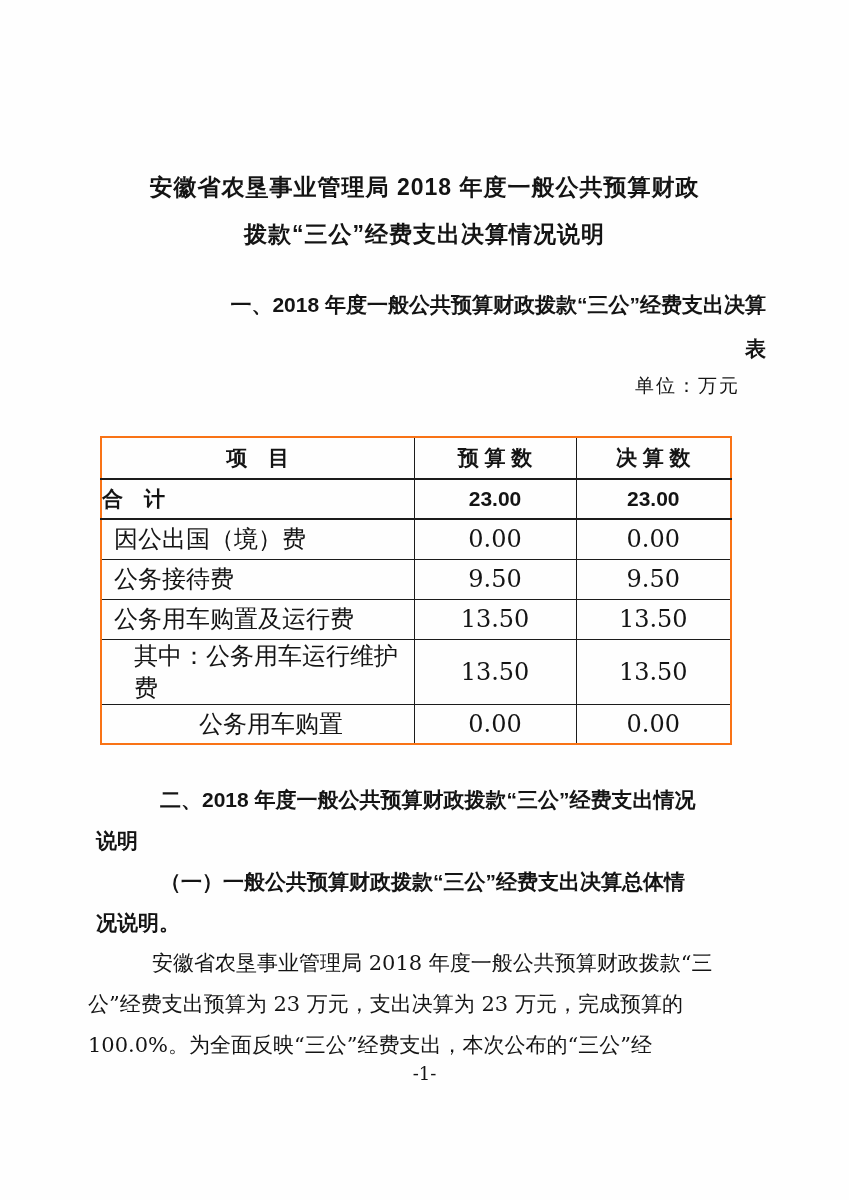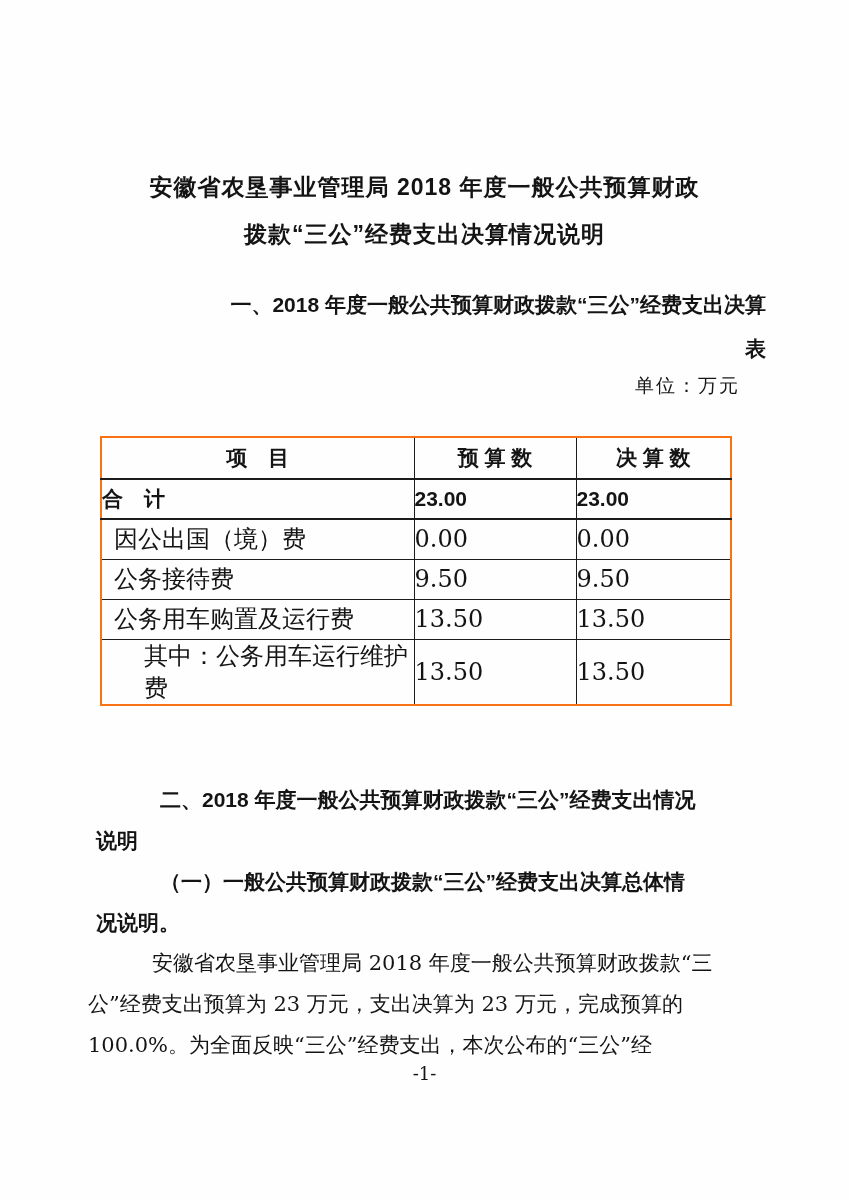--- a/index.html
+++ b/index.html
@@ -63,29 +63,29 @@
   }
   table.budget th {
     height: 42px;
     font-family: "Liberation Sans", sans-serif;
     font-weight: bold;
     font-size: 21px;
     text-align: center;
     border-bottom-width: 2px;
   }
   table.budget td { height: 40px; font-size: 24px; }
-  table.budget td.budget, table.budget td.final { }
+  table.budget td.budget, table.budget td.final { text-align: center; }
   tr.row-total td {
     font-family: "Liberation Sans", sans-serif;
     font-weight: bold;
     font-size: 21px;
     border-bottom-width: 2px;
   }
   tr.row-normal td.item { text-align: left; padding-left: 12px; }
-  tr.row-indent1 td.item { text-align: left; padding-left: 42px; }
+  tr.row-indent1 td.item { text-align: left; padding-left: 32px; }
   tr.row-indent2 td.item { text-align: left; padding-left: 97px; }
 
   
   .flow {
     position: absolute; top: 779px; left: 88px; width: 678px;
     font-size: 21px; line-height: 41px;
   }
   .flow p { margin: 0; }
   .flow .heading {
     font-family: Liberation Sans, sans-serif;
@@ -153,20 +153,25 @@
         <tr class="row-normal">
           <td class="item">公务用车购置及运行费</td>
           <td class="budget">13.50</td>
           <td class="final">13.50</td>
         </tr>
         <tr class="row-indent1">
           <td class="item">其中：公务用车运行维护费</td>
           <td class="budget">13.50</td>
           <td class="final">13.50</td>
         </tr>
+        <tr class="row-indent2">
+          <td class="item">公务用车购置</td>
+          <td class="budget">0.00</td>
+          <td class="final">0.00</td>
+        </tr>
       </tbody>
   </table>
 
   <div class="flow">
     <p class="heading indented">
         <span class="tline first">二、2018 年度一般公共预算财政拨款“三公”经费支出情况</span>
         <span class="tline">说明</span>
       </p>
     <p class="heading indented">
         <span class="tline first">（一）一般公共预算财政拨款“三公”经费支出决算总体情</span>

